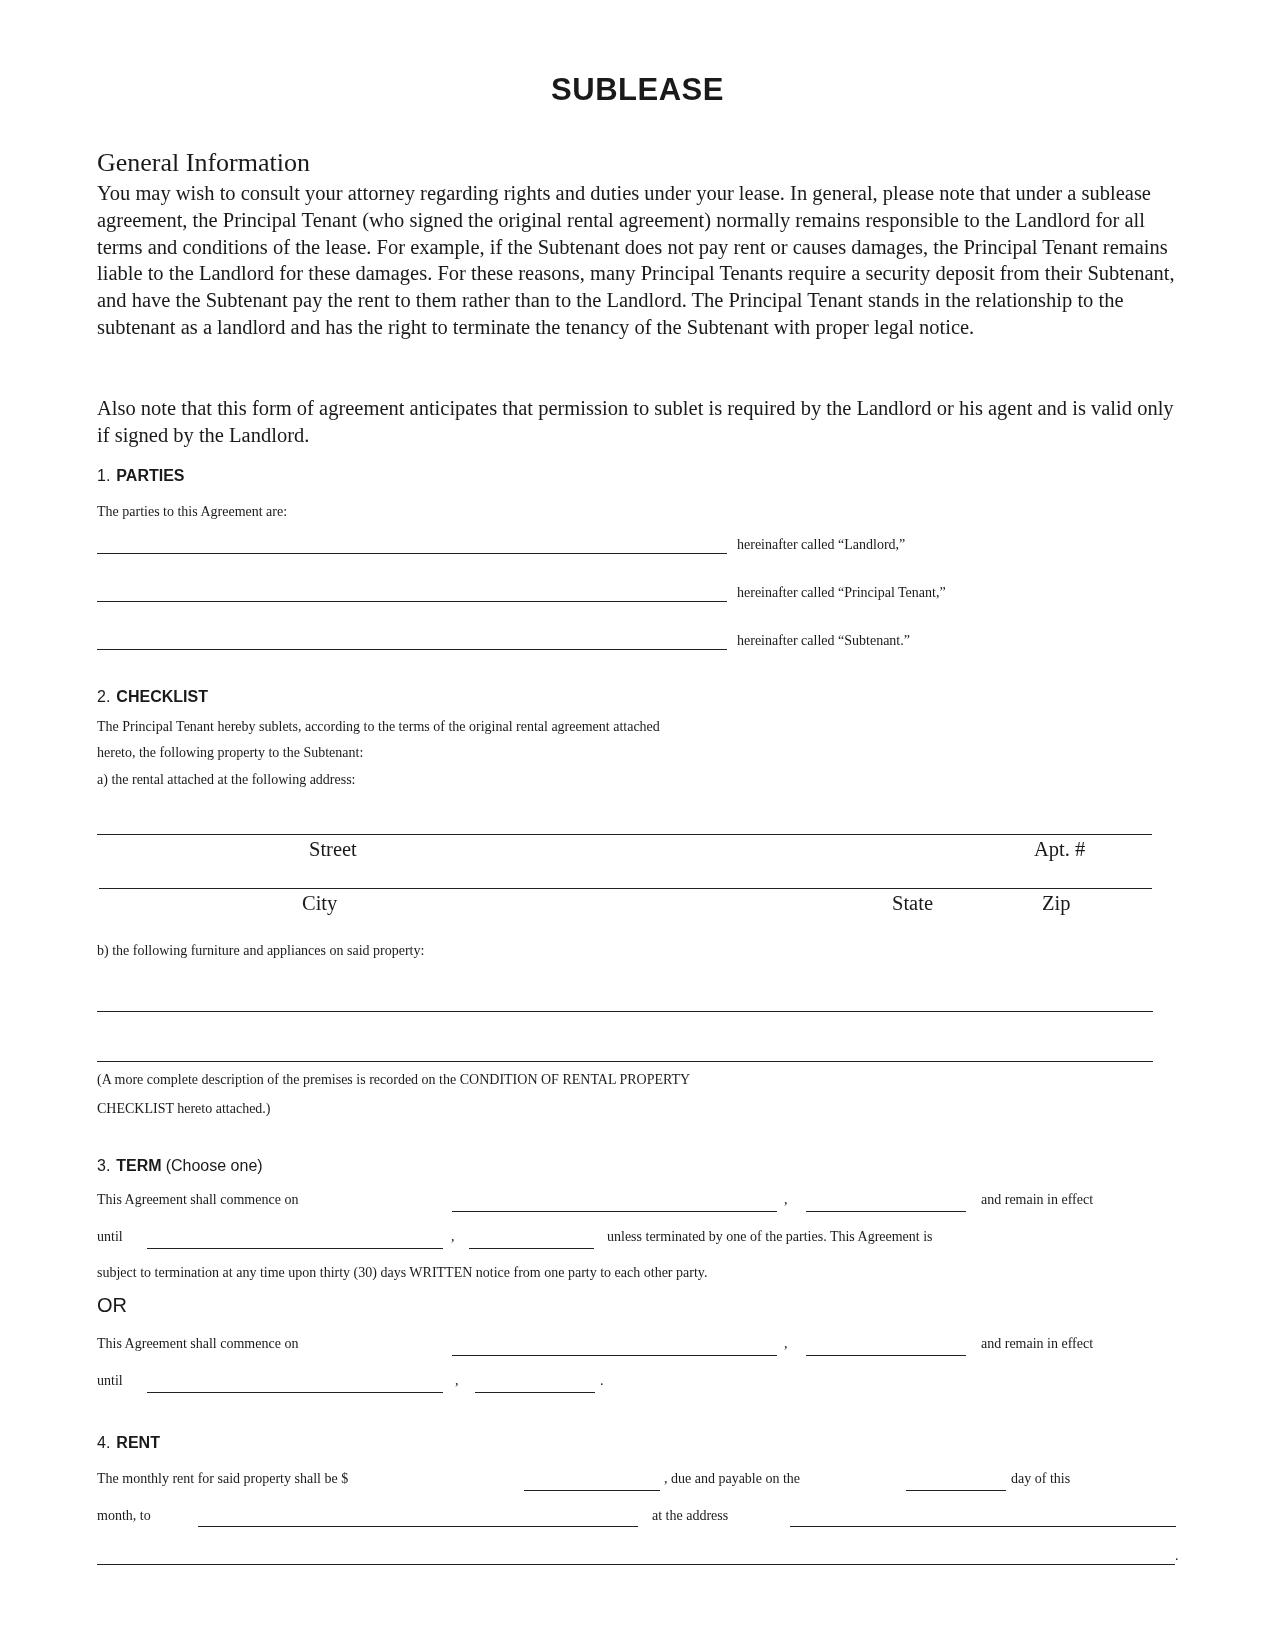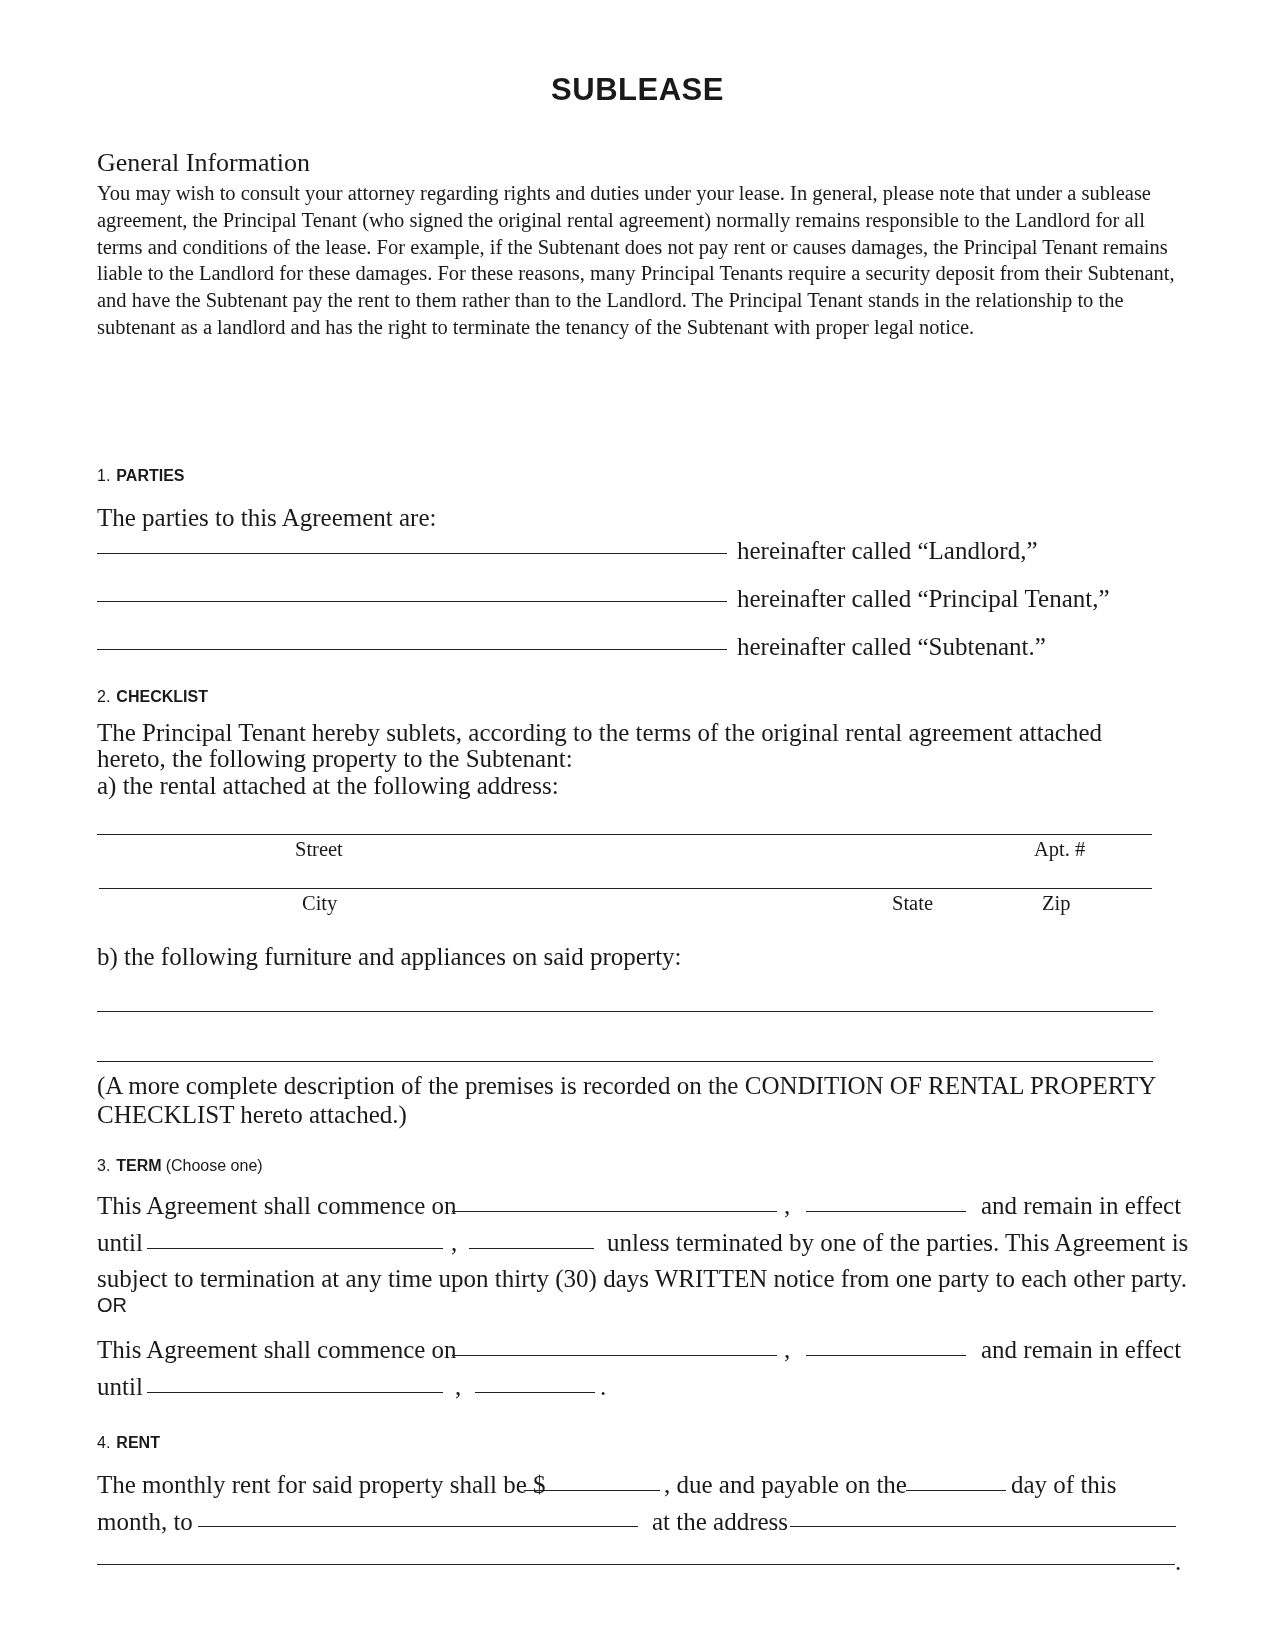--- a/index.html
+++ b/index.html
@@ -10,36 +10,37 @@
   .abs { position: absolute; white-space: nowrap; }
   .title { left: 0; width: 1275px; text-align: center; top: 72px; font-size: 31px; font-weight: bold; letter-spacing: 0.5px; }
   .h-general { left: 97px; top: 148px; font-size: 26px; }
   .para { position: absolute; left: 97px; width: 1085px; font-size: 20.5px; line-height: 26.8px; white-space: normal; }
   .p1 { top: 180px; }
   .p2 { top: 395px; }
   .sec-head { font-size: 16px; }
   .sec-head .num { font-weight: normal; }
   .sec-head .lbl { font-weight: bold; margin-left: 6px; }
   .sec-head .sub { font-weight: normal; margin-left: 4px; }
-  .txt { font-size: 25px; }
+  .txt { font-size: 14px; }
   .line { position: absolute; border-bottom: 1.6px solid #222; height: 0; }
   .thin { border-bottom-width: 1.3px; }
   .lbl-small { font-size: 20.5px; }
 </style>
 </head>
 <body>
 
 <div class="page">
 
   <div class="abs sans title">SUBLEASE</div>
 
   <div class="abs serif h-general">General Information</div>
 
   <div class="para serif p1">You may wish to consult your attorney regarding rights and duties under your lease. In general, please note that under a sublease agreement, the Principal Tenant (who signed the original rental agreement) normally remains responsible to the Landlord for all terms and conditions of the lease. For example, if the Subtenant does not pay rent or causes damages, the Principal Tenant remains liable to the Landlord for these damages. For these reasons, many Principal Tenants require a security deposit from their Subtenant, and have the Subtenant pay the rent to them rather than to the Landlord. The Principal Tenant stands in the relationship to the subtenant as a landlord and has the right to terminate the tenancy of the Subtenant with proper legal notice.</div>
 
+  <div class="para serif p2">Also note that this form of agreement anticipates that permission to sublet is required by the Landlord or his agent and is valid only if signed by the Landlord.</div>
 
   <div class="abs sans sec-head" style="left:97px; top:467px;">
     <span class="num">1.</span><span class="lbl">PARTIES</span>
   </div>
   <div class="abs serif txt" style="left:97px; top:504px;">The parties to this Agreement are:</div>
 
   <div class="line" style="left:97px; top:553px; width:630px;"></div>
   <div class="abs serif txt" style="left:737px; top:537px;">hereinafter called “Landlord,”</div>
 
   <div class="line" style="left:97px; top:601px; width:630px;"></div>
@@ -49,21 +50,21 @@
   <div class="abs serif txt" style="left:737px; top:633px;">hereinafter called “Subtenant.”</div>
 
   <div class="abs sans sec-head" style="left:97px; top:688px;">
     <span class="num">2.</span><span class="lbl">CHECKLIST</span>
   </div>
   <div class="abs serif txt" style="left:97px; top:745px;">hereto, the following property to the Subtenant:</div>
   <div class="abs serif txt" style="left:97px; top:719px;">The Principal Tenant hereby sublets, according to the terms of the original rental agreement attached</div>
   <div class="abs serif txt" style="left:97px; top:772px;">a)  the rental attached at the following address:</div>
 
   <div class="line" style="left:97px; top:834px; width:1055px;"></div>
-  <div class="abs serif lbl-small" style="left:295px; top:838px;">Street</div>
+  <div class="abs serif lbl-small" style="left:309px; top:838px;">Street</div>
   <div class="abs serif lbl-small" style="left:1034px; top:838px;">Apt. #</div>
 
   <div class="line" style="left:99px; top:888px; width:1053px;"></div>
   <div class="abs serif lbl-small" style="left:302px; top:892px;">City</div>
   <div class="abs serif lbl-small" style="left:892px; top:892px;">State</div>
   <div class="abs serif lbl-small" style="left:1042px; top:892px;">Zip</div>
 
   <div class="abs serif txt" style="left:97px; top:943px;">b)  the following furniture and appliances on said property:</div>
 
   <div class="line" style="left:97px; top:1011px; width:1056px;"></div>

